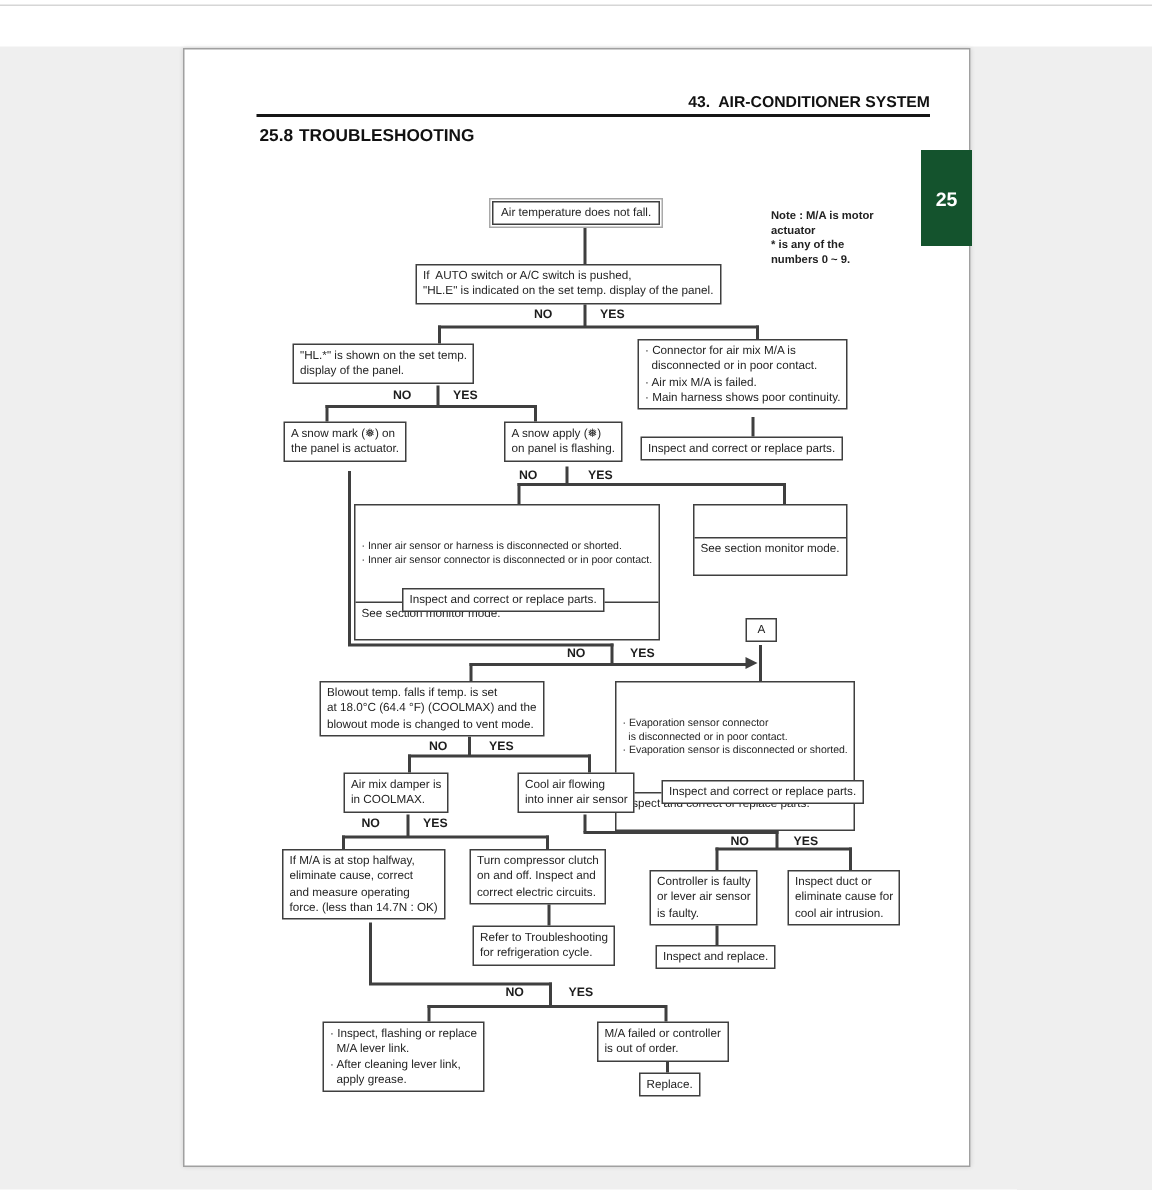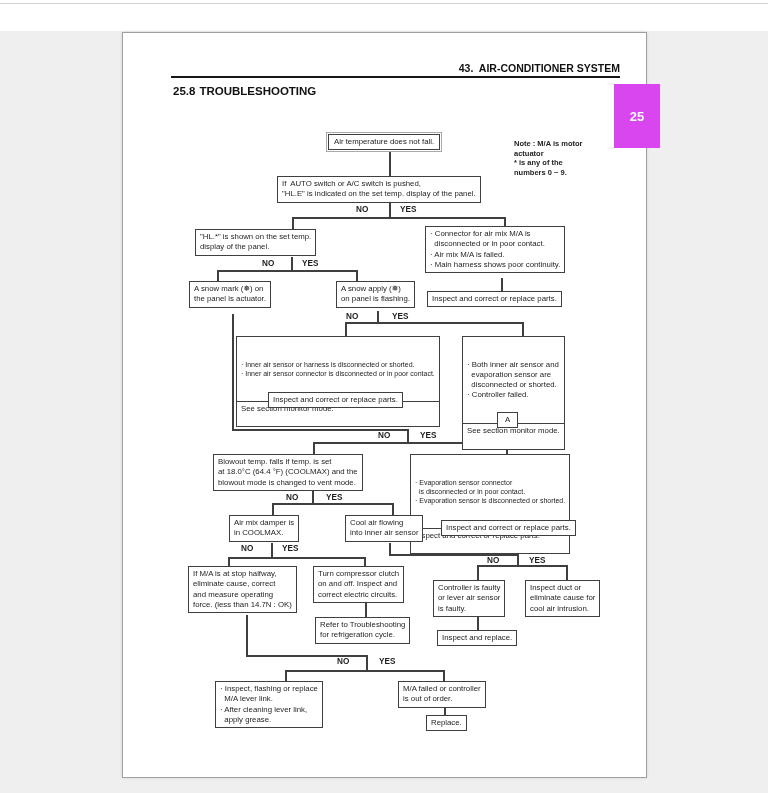--- a/index.html
+++ b/index.html
@@ -20,22 +20,22 @@
   }
   .chapter-title {
     position:absolute; left:320px; top:62px; width:300px;
     text-align:right; font-weight:bold; font-size:10.5px; color:#111;
     white-space:pre;
   }
   .header-rule { position:absolute; left:171px; top:76px; width:449px; height:2px; background:#161616; }
   .section-row { position:absolute; left:173px; top:85px; font-weight:bold; font-size:11.5px; color:#111; }
   .section-row .num { margin-right:4px; }
   .chapter-tab {
-    position:absolute; left:614px; top:84px; width:46px; height:64px;
-    background:#d946ef; color:#fff; font-weight:bold; font-size:13px;
+    position:absolute; left:614px; top:100px; width:34px; height:64px;
+    background:#14532d; color:#fff; font-weight:bold; font-size:13px;
     display:flex; align-items:center; justify-content:center;
   }
   .note {
     position:absolute; left:514px; top:139px;
     font-size:7.5px; line-height:1.28; white-space:pre; color:#222;font-weight:bold;
   }
   .page-num { position:absolute; left:355px; top:780px; width:80px; text-align:center; font-weight:normal; font-size:10px; color:#111;margin-top:43px; }
 
   .nd {
     position:absolute; background:#fff;
@@ -157,24 +157,20 @@
 on panel is flashing.</div>
 <div class="nd ctr" style="left:427px;top:291px">Inspect and correct or replace parts.</div>
 
 <div class="nd cmp" style="left:236px;top:336px">
   <div class="cell small">· Inner air sensor or harness is disconnected or shorted.
 · Inner air sensor connector is disconnected or in poor contact.</div>
   <div class="cell strip">See section monitor mode.</div>
 </div>
 
 <div class="nd cmp" style="left:462px;top:336px">
-  <div class="cell">· Both inner air sensor and
-  evaporation sensor are
-  disconnected or shorted.
-· Controller failed.</div>
   <div class="cell strip">See section monitor mode.</div>
 </div>
 
 <div class="nd ctr" style="left:268px;top:392px">Inspect and correct or replace parts.</div>
 <div class="nd ctr" style="left:497px;top:412px;padding:2px 7px">A</div>
 <div class="nd" style="left:213px;top:454px">Blowout temp. falls if temp. is set
 at 18.0°C (64.4 °F) (COOLMAX) and the
 blowout mode is changed to vent mode.</div>
 
 <div class="nd cmp" style="left:410px;top:454px">

